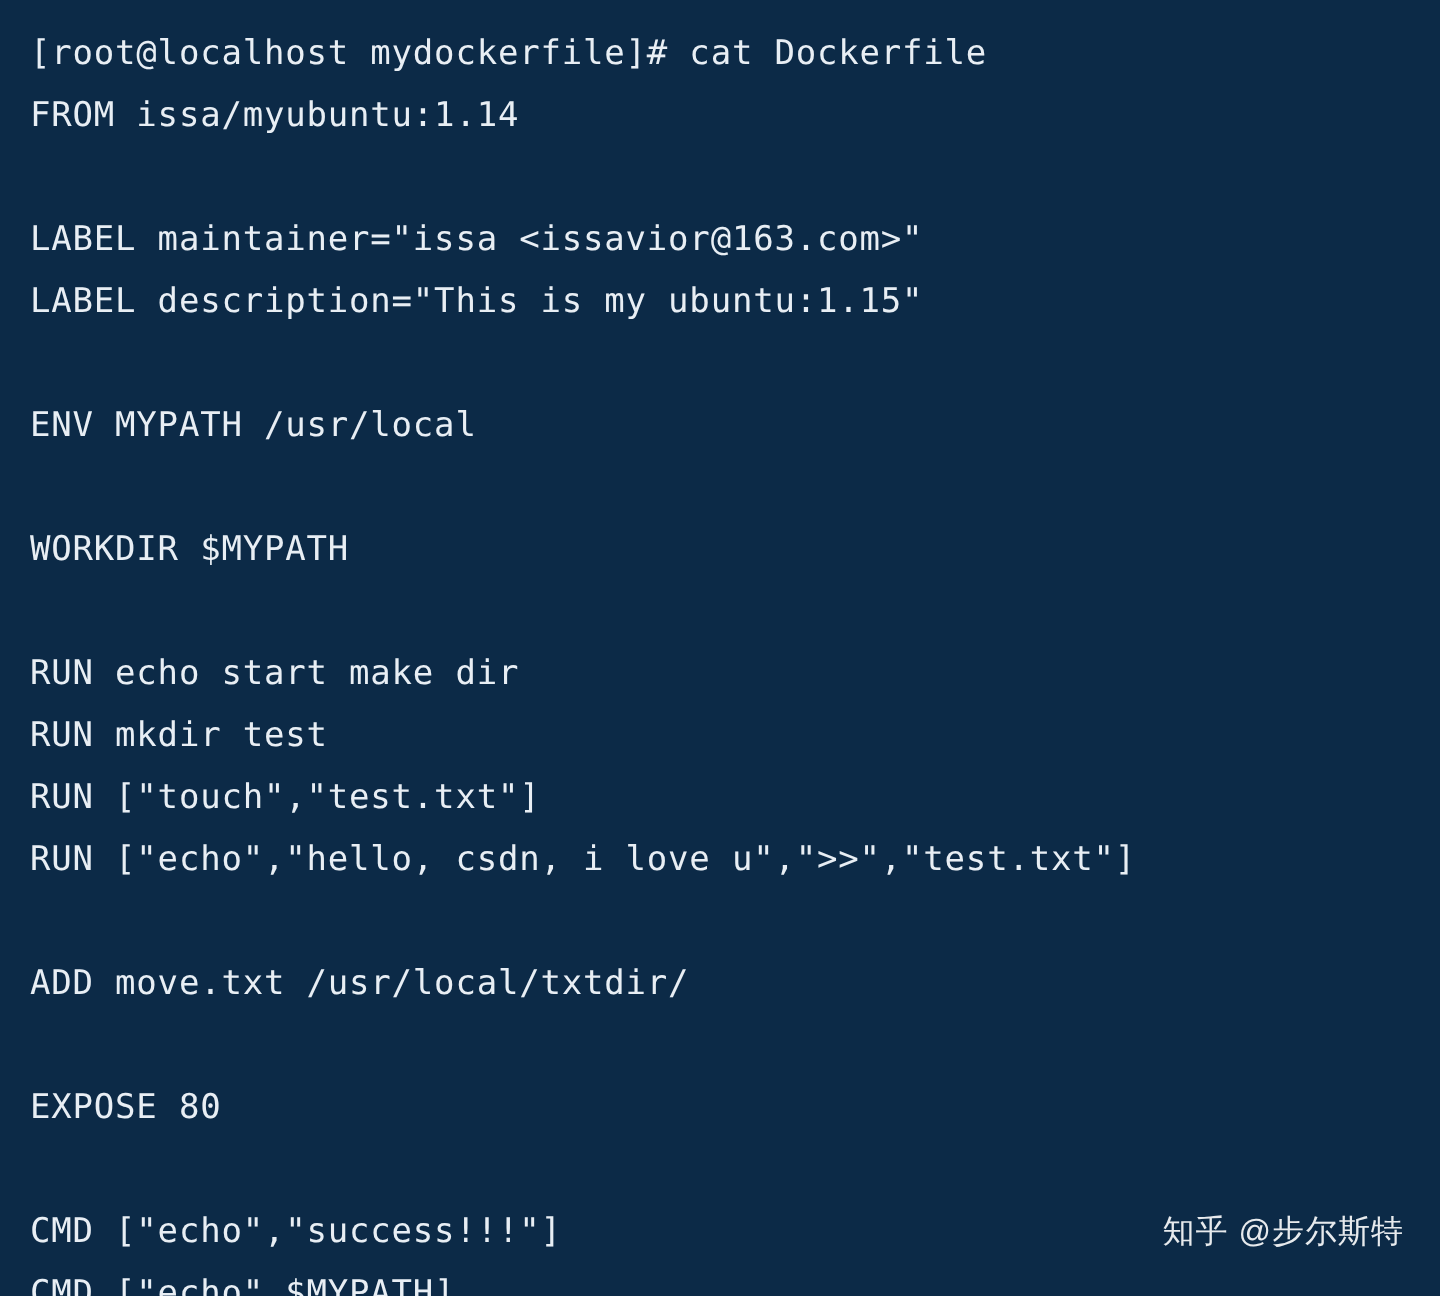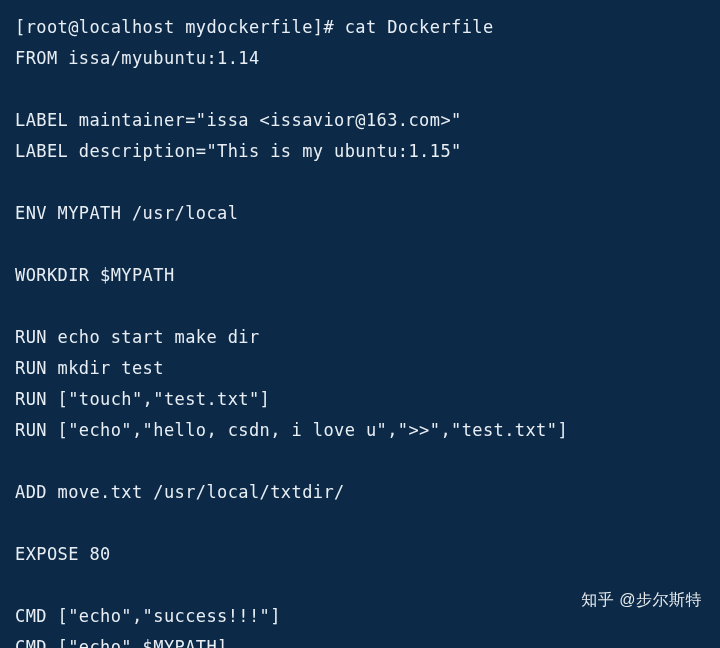--- a/index.html
+++ b/index.html
@@ -20,21 +20,21 @@
     box-sizing: border-box;
     letter-spacing: 0.4px;
   }
   .terminal {
     white-space: pre;
   }
   .line { display: block; }
   .watermark {
     position: absolute;
     right: 18px;
-    bottom: 33px;
+    bottom: 16px;
     font-family: -apple-system, "Segoe UI", "PingFang SC", "Microsoft YaHei", sans-serif;
     font-size: 16px;
     color: #ffffff;
     opacity: 0.9;
     font-weight: 400;
     letter-spacing: 0.5px;
     white-space: nowrap;
   }
   .zh-logo {
     display: inline-flex;

